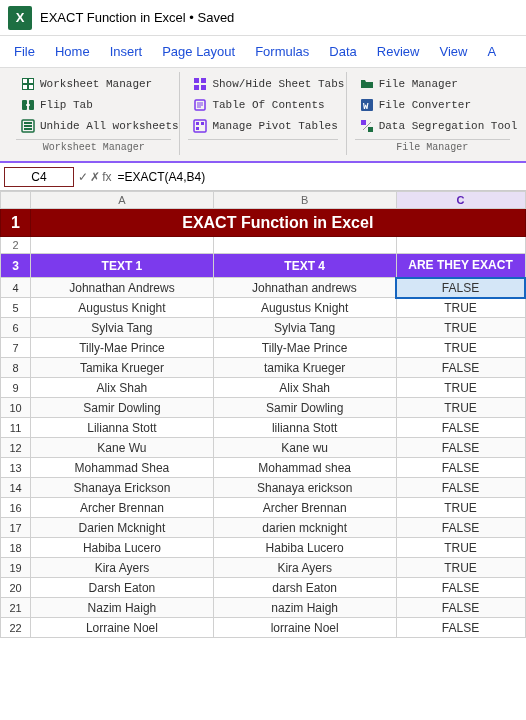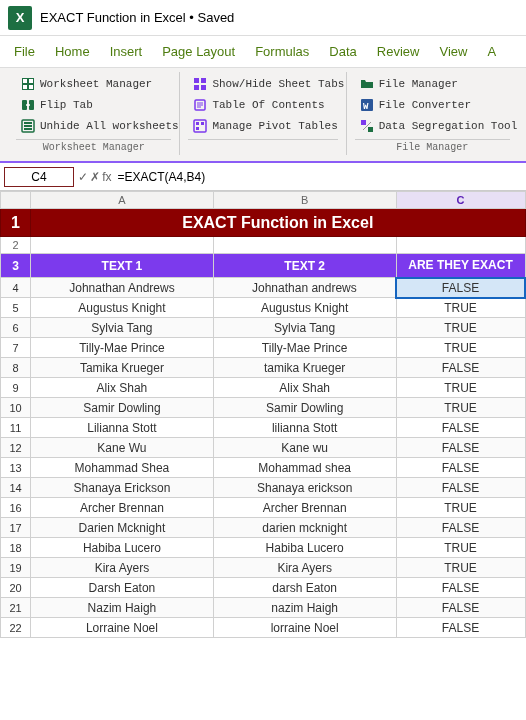--- a/index.html
+++ b/index.html
@@ -13,21 +13,21 @@
       width: 24px; height: 24px; background: #1d6f42; color: white; font-weight: bold; font-size: 13px;
       display: flex; align-items: center; justify-content: center; margin-right: 8px; border-radius: 2px;
     }
     .title-text { font-size: 13px; color: #000000; }
 
     
     .menu-bar {
       display: flex; align-items: center; background: #fff; border-bottom: 1px solid #ddd; padding: 2px 4px; height: 32px;
     }
     .menu-item {
-      padding: 4px 10px; font-size: 13px; cursor: pointer; color: #4d7c0f; border-radius: 3px;
+      padding: 4px 10px; font-size: 13px; cursor: pointer; color: #1d4ed8; border-radius: 3px;
     }
 
     
     .ribbon {
       background: #f3f2f1; border-bottom: 2px solid #8b5cf6; padding: 4px 8px 6px;
     }
     .ribbon-groups {
       display: flex; gap: 0; font-family: Liberation Mono, monospace;
     }
     .ribbon-group {
@@ -264,21 +264,21 @@
       <tr class="empty-row">
         <td class="row-header">2</td>
         <td></td>
         <td></td>
         <td></td>
       </tr>
 
       <tr class="header-row">
         <td class="row-header">3</td>
         <td>TEXT 1</td>
-        <td>TEXT 2</td>
+        <td>TEXT 4</td>
         <td>ARE THEY EXACT</td>
       </tr>
     <tr class="data-row">
           <td class="row-header">4</td>
           <td>Johnathan Andrews</td>
           <td>Johnathan andrews</td>
           <td class="selected-cell">FALSE</td>
         </tr>
         <tr class="data-row">
           <td class="row-header">5</td>

